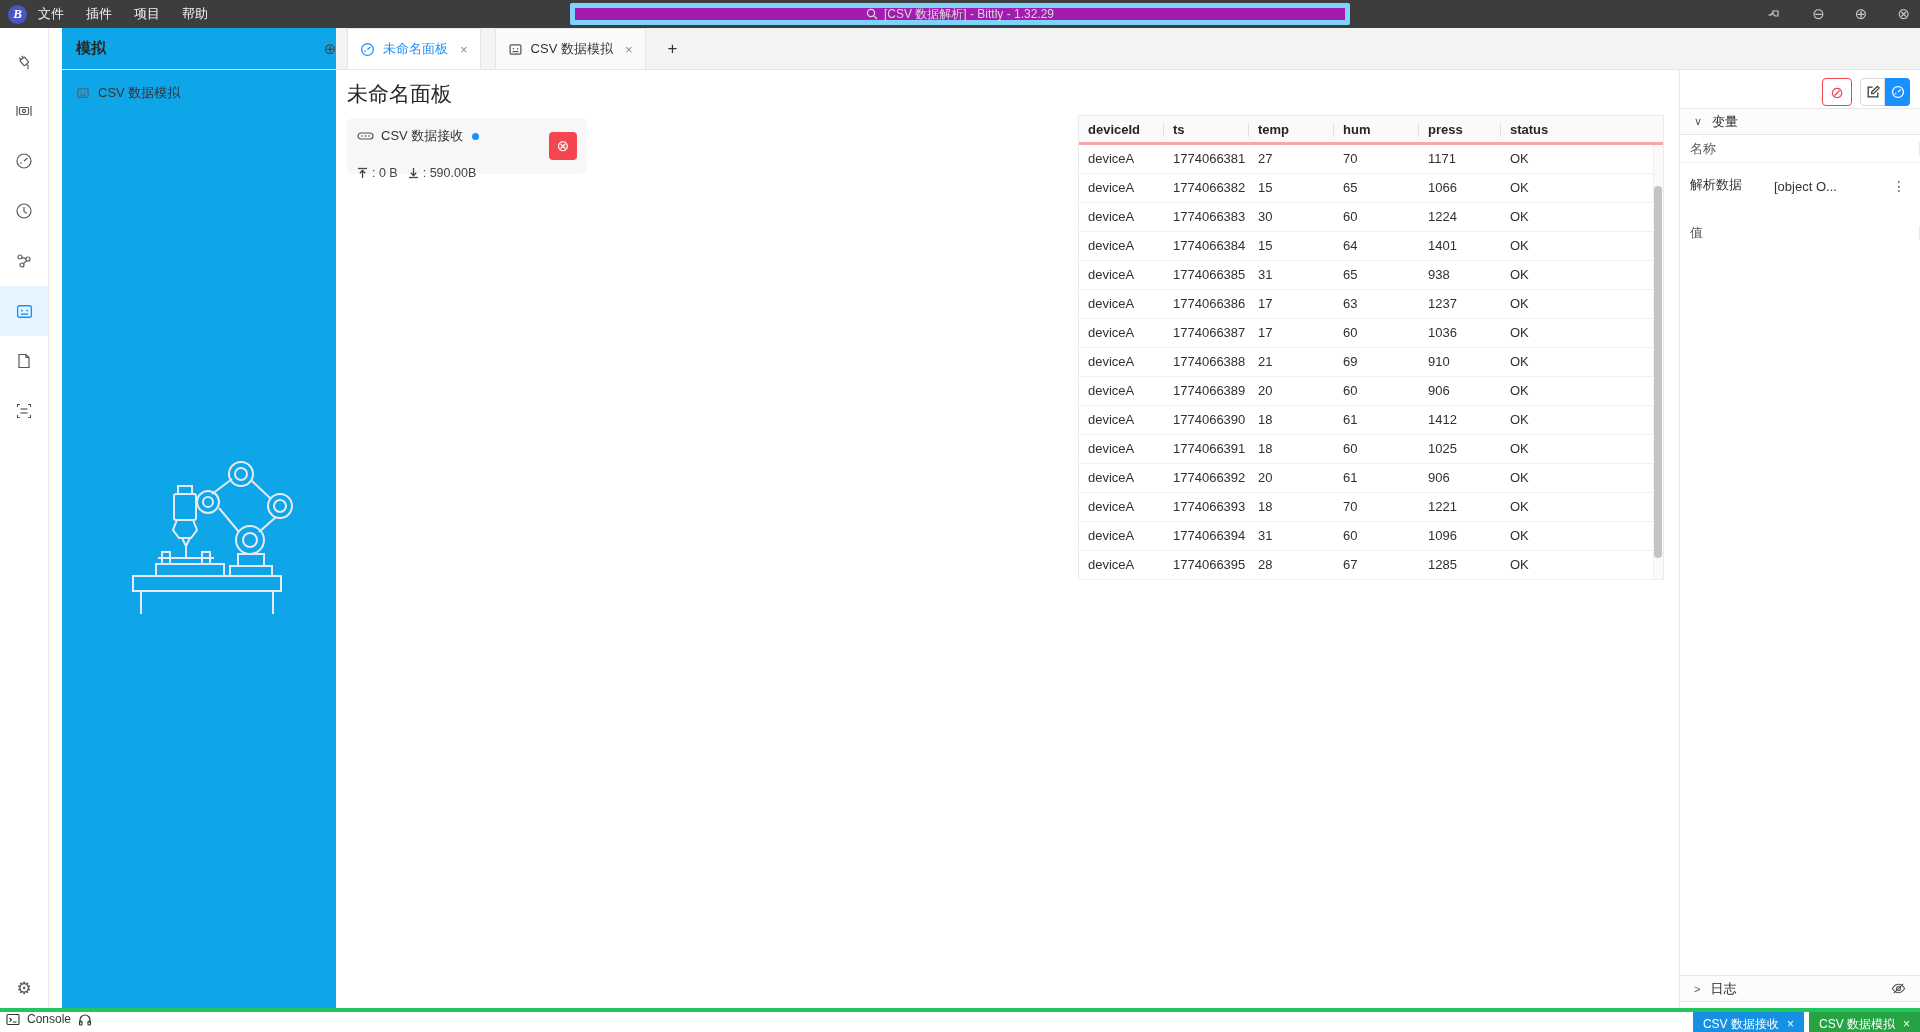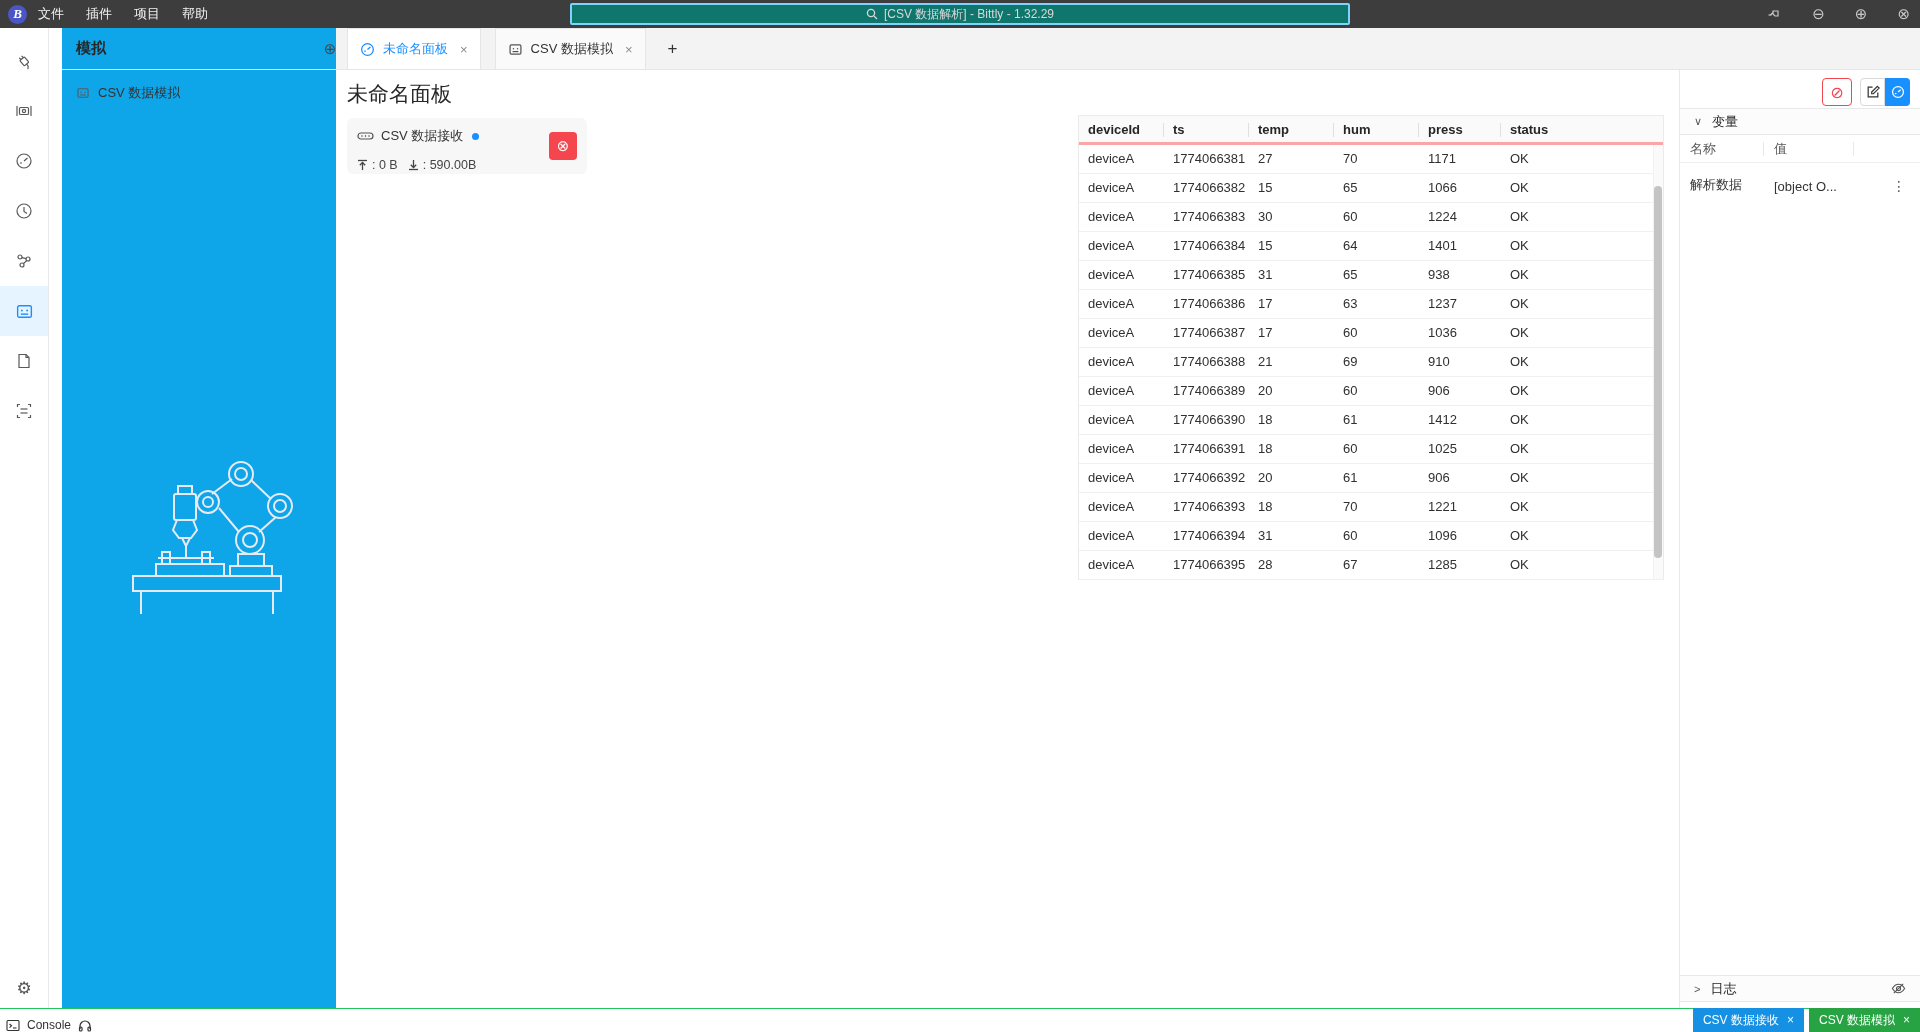--- a/index.html
+++ b/index.html
@@ -4,21 +4,21 @@
 <style>
   * { margin:0; padding:0; box-sizing:border-box; }
   html,body { width:1920px; height:1032px; overflow:hidden; }
   body { font-family:"Liberation Sans","DejaVu Sans",sans-serif; background:#fff; }
   #app { position:relative; width:1920px; height:1032px; background:#fff; }
 
   
   .titlebar { position:absolute; left:0; top:0; width:1920px; height:28px; background:#3d3d3d; display:flex; align-items:center; }
   .logo { width:19px; height:19px; border-radius:50%; background:#4a56c8; color:#fff; font-size:13px; font-weight:bold; font-style:italic; display:flex; align-items:center; justify-content:center; margin-left:8px; font-family:"Liberation Serif","DejaVu Serif",serif; }
   .menu-item { color:#f2f2f2; font-size:13px; padding:0 11px; line-height:28px; cursor:default; }
-  .searchbox { position:absolute; left:570px; top:3px; width:780px; height:22px; background:#0f766e; border:2px solid #7dd3fc; border-radius:2px; display:flex; align-items:center; justify-content:center; gap:6px; color:#d8d8d8; font-size:12px; }
+  .searchbox { position:absolute; left:570px; top:3px; width:780px; height:22px; background:#a21caf; border:5px solid #7dd3fc; border-radius:2px; display:flex; align-items:center; justify-content:center; gap:6px; color:#d8d8d8; font-size:12px; }
   .win-controls { position:absolute; right:10px; top:0; height:28px; display:flex; align-items:center; gap:30px; color:#c9c9c9; }
   .win-glyph { font-size:15px; line-height:28px; cursor:default; }
   .pin-icon svg { display:block; }
 
   
   .activitybar { position:absolute; left:0; top:28px; width:49px; height:980px; background:#fff; border-right:1px solid #e8e8e8; display:flex; flex-direction:column; }
   .act-item { width:48px; height:50px; display:flex; align-items:center; justify-content:center; color:#595959; }
   .act-item.selected { background:#e6f4ff; color:#1890ff; }
   .act-spacer { flex:1; }
   .act-gear { width:48px; height:40px; display:flex; align-items:center; justify-content:center; color:#555; font-size:17px; }
@@ -43,21 +43,21 @@
   .tab-close { color:#8c8c8c; font-size:13px; margin-left:4px; }
   .tab-add { align-self:center; font-size:17px; color:#333; margin-left:16px; padding:0 6px; }
 
   
   .main { position:absolute; left:336px; top:70px; width:1343px; height:938px; background:#fff; }
   .page-title { position:absolute; left:11px; top:10px; font-size:21px; color:#262626; font-weight:500; }
   .widget-card { position:absolute; left:11px; top:48px; width:240px; height:56px; background:#f7f7f8; border-radius:6px; padding:8px 10px; }
   .widget-title-row { display:flex; align-items:center; gap:7px; height:20px; }
   .widget-title { font-size:13px; color:#333; }
   .widget-dot { width:7px; height:7px; border-radius:50%; background:#1890ff; margin-left:2px; }
-  .widget-stats { display:flex; align-items:center; gap:4px; margin-top:12px; font-size:12.5px; color:#444; }
+  .widget-stats { display:flex; align-items:center; gap:4px; margin-top:20px; font-size:12.5px; color:#444; }
   .widget-stats .sep { width:2px; }
   .stop-btn { position:absolute; right:10px; top:14px; width:28px; height:28px; background:#f5454e; border-radius:4px; color:#fff; font-size:15px; display:flex; align-items:center; justify-content:center; }
 
   
   .dtable { position:absolute; left:742px; top:45px; width:586px; height:465px; border:1px solid #ebebeb; background:#fff; }
   .thead { display:flex; height:29px; background:#fafafa; border-bottom:3px solid #fca5a5; }
   .hcell { position:relative; font-size:13px; font-weight:bold; color:#262626; line-height:28px; padding-left:9px; }
   .hcell:not(:last-child)::after { content:""; position:absolute; right:0; top:7px; height:14px; width:1px; background:#e0e0e0; }
   .trow { display:flex; height:29px; }
   .tcell { font-size:13px; color:#303030; line-height:28px; padding-left:9px; border-bottom:1px solid #f0f0f0; overflow:hidden; white-space:nowrap; }
@@ -73,33 +73,33 @@
   
   .rightpanel { position:absolute; left:1679px; top:70px; width:241px; height:938px; background:#fff; border-left:1px solid #e8e8e8; }
   .rp-actions { position:absolute; top:8px; right:10px; display:flex; align-items:center; gap:8px; }
   .btn-forbid { width:30px; height:28px; border:1px solid #f5454e; border-radius:4px; background:#fff; color:#f5454e; font-size:16px; display:flex; align-items:center; justify-content:center; }
   .btn-group { display:flex; }
   .btn-edit { width:25px; height:28px; border:1px solid #d9d9d9; border-radius:4px 0 0 4px; background:#fff; color:#333; display:flex; align-items:center; justify-content:center; }
   .btn-gauge { width:25px; height:28px; border-radius:0 4px 4px 0; background:#1890ff; color:#fff; display:flex; align-items:center; justify-content:center; }
   .rp-section-header { position:absolute; left:0; width:100%; height:27px; background:#fcfcfc; border-top:1px solid #e8e8e8; border-bottom:1px solid #e8e8e8; display:flex; align-items:center; gap:10px; padding:0 14px; font-size:13px; color:#262626; }
   .rp-vars-header { top:38px; }
   .chev { font-size:11px; color:#595959; }
-  .vars-cols { position:absolute; top:66px; left:0; width:100%; height:27px; display:flex; font-size:13px; color:#595959; border-bottom:1px solid #f0f0f0; }
+  .vars-cols { position:absolute; top:66px; left:0; width:100%; height:27px; display:flex; font-size:13px; color:#595959; border-bottom:1px solid #f0f0f0;flex-direction:column; }
   .vcol { padding-left:10px; line-height:26px; position:relative; }
   .vcol:not(:last-child)::after { content:""; position:absolute; right:0; top:6px; height:14px; width:1px; background:#e8e8e8; }
   .vcol:nth-child(1){ flex:0 0 84px; } .vcol:nth-child(2){ flex:0 0 90px; } .vcol:nth-child(3){ flex:1; }
   .vars-row { position:absolute; top:93px; left:0; width:100%; height:31px; display:flex; align-items:flex-end; font-size:13px; color:#333; }
   .vars-row .vname { flex:0 0 84px; padding-left:10px; }
   .vars-row .vval { flex:0 0 90px; padding-left:10px; overflow:hidden; white-space:nowrap; }
   .vars-row .vmore { flex:1; text-align:right; padding-right:14px; color:#595959; font-size:14px; }
   .rp-log-header { top:905px; justify-content:flex-start; }
   .log-eye { margin-left:auto; color:#555; display:flex; }
 
   
-  .statusbar { position:absolute; left:0; top:1008px; width:1920px; height:24px; background:#fff; border-top:1px solid #22c55e; display:flex; align-items:flex-end; }
+  .statusbar { position:absolute; left:0; top:1008px; width:1920px; height:24px; background:#fff; border-top:4px solid #22c55e; display:flex; align-items:flex-start; }
   .sb-left { display:flex; align-items:center; gap:7px; margin-left:6px; color:#333; font-size:12px; }
   .sb-right { margin-left:auto; display:flex; height:24px; gap:5px; }
   .task-btn { height:24px; display:flex; align-items:center; gap:8px; padding:0 10px; color:#fff; font-size:12px; }
   .task-blue { background:#1690e3; }
   .task-green { background:#27a344; }
   .icon-svg { display:block; }
 </style>
 </head>
 <body>
 

